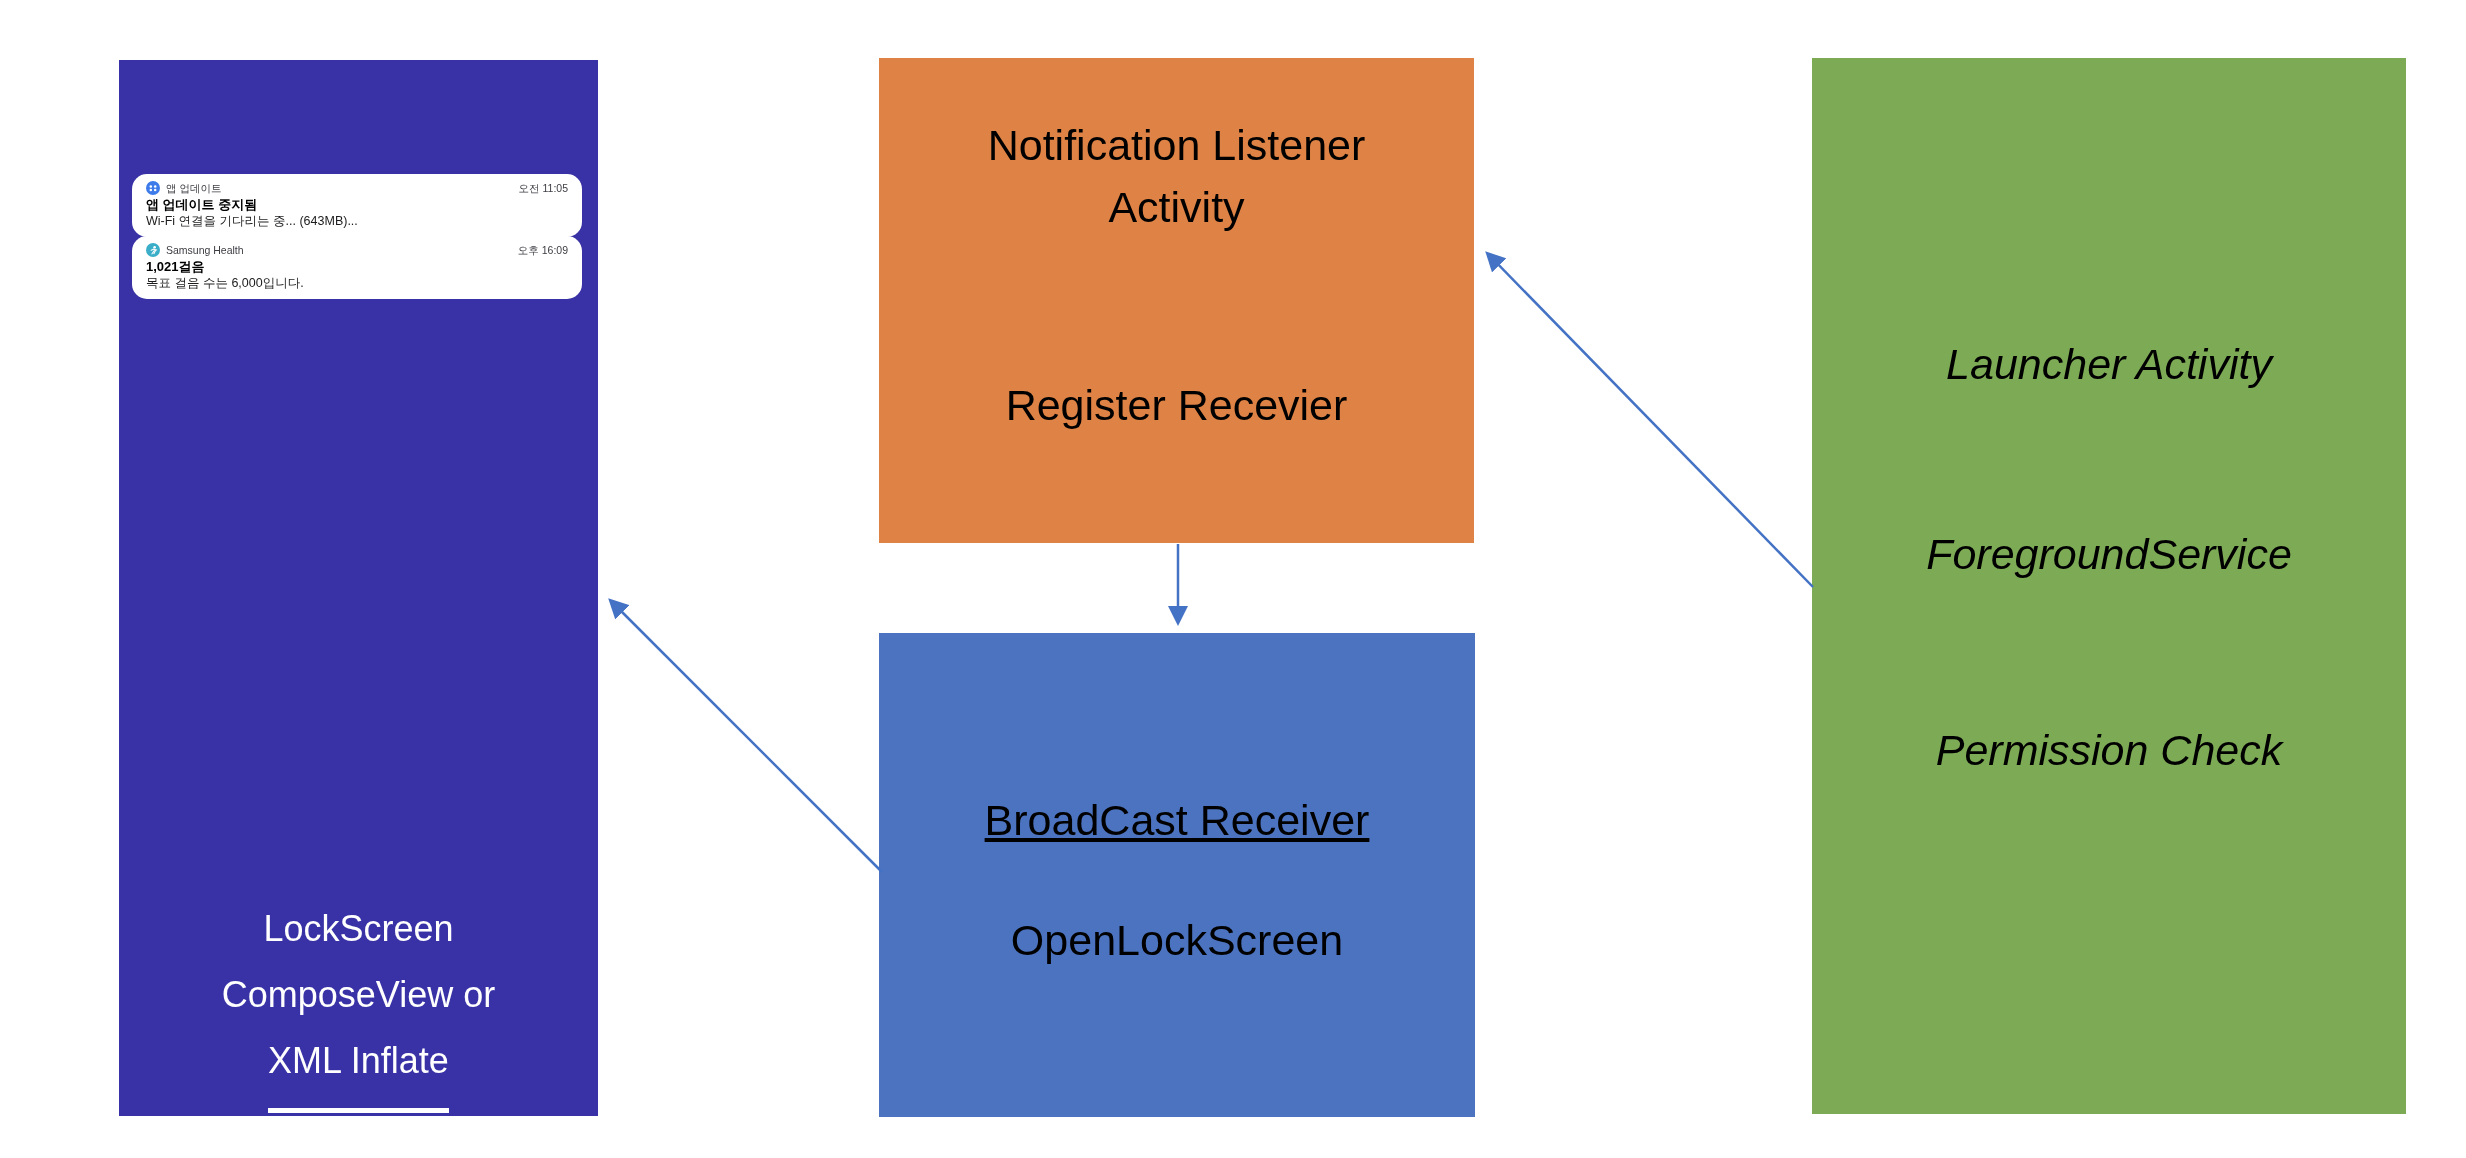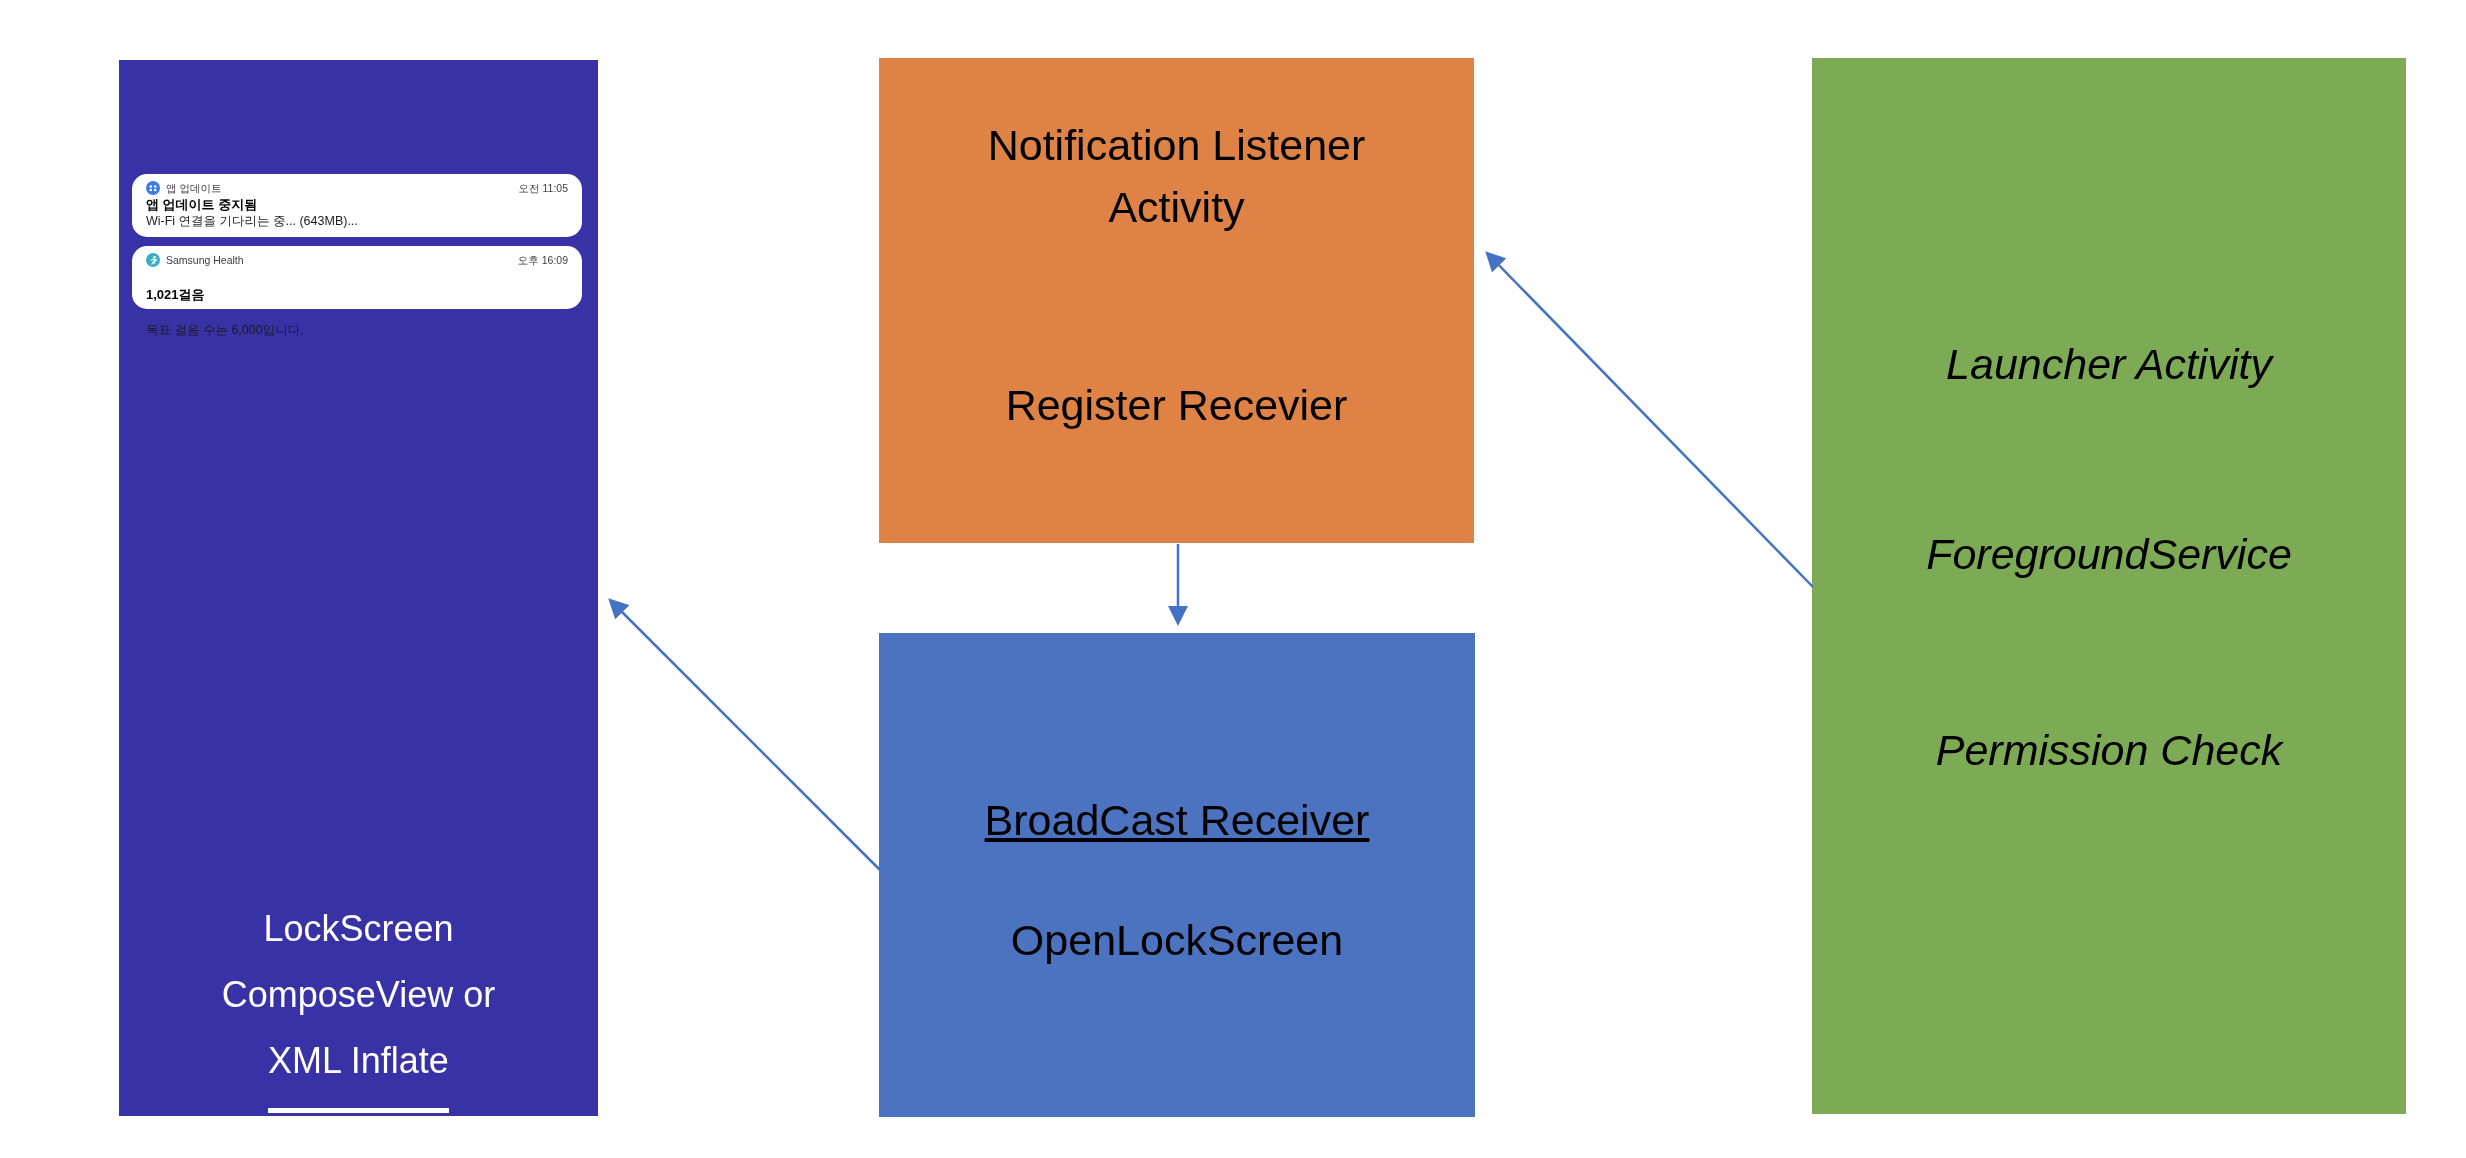--- a/index.html
+++ b/index.html
@@ -11,21 +11,21 @@
   .phone{position:absolute;left:119px;top:60px;width:479px;height:1056px;}
   .clock{
     position:absolute;top:110px;left:0;width:100%;text-align:center;
     font-size:42px;line-height:62px;font-weight:400;letter-spacing:2px;
   }
   .notif-card{
     position:absolute;left:13px;width:450px;height:63px;background:#fff;border-radius:15px;
     padding:7px 14px;box-sizing:border-box;display:flex;flex-direction:column;justify-content:space-between;
   }
   .card1{top:114px;}
-  .card2{top:186px;gap:19px;}
+  .card2{top:176px;}
   .card-header{display:flex;align-items:center;gap:6px;font-size:10.5px;color:#3c3c43;line-height:14px;}
   .notif-icon{width:14px;height:14px;border-radius:50%;display:inline-flex;align-items:center;justify-content:center;flex:0 0 auto;}
   .notif-icon svg{display:block;}
   .notif-time{margin-left:auto;font-size:10.5px;color:#3c3c43;}
   .card-title{font-size:13px;font-weight:bold;color:#000;line-height:17px;}
   .card-body{font-size:12.5px;color:#1c1c1e;line-height:17px;}
   .caption{
     position:absolute;top:836px;left:0;width:100%;text-align:center;color:#ffffff;
     font-size:36px;line-height:66px;font-weight:400;
   }

